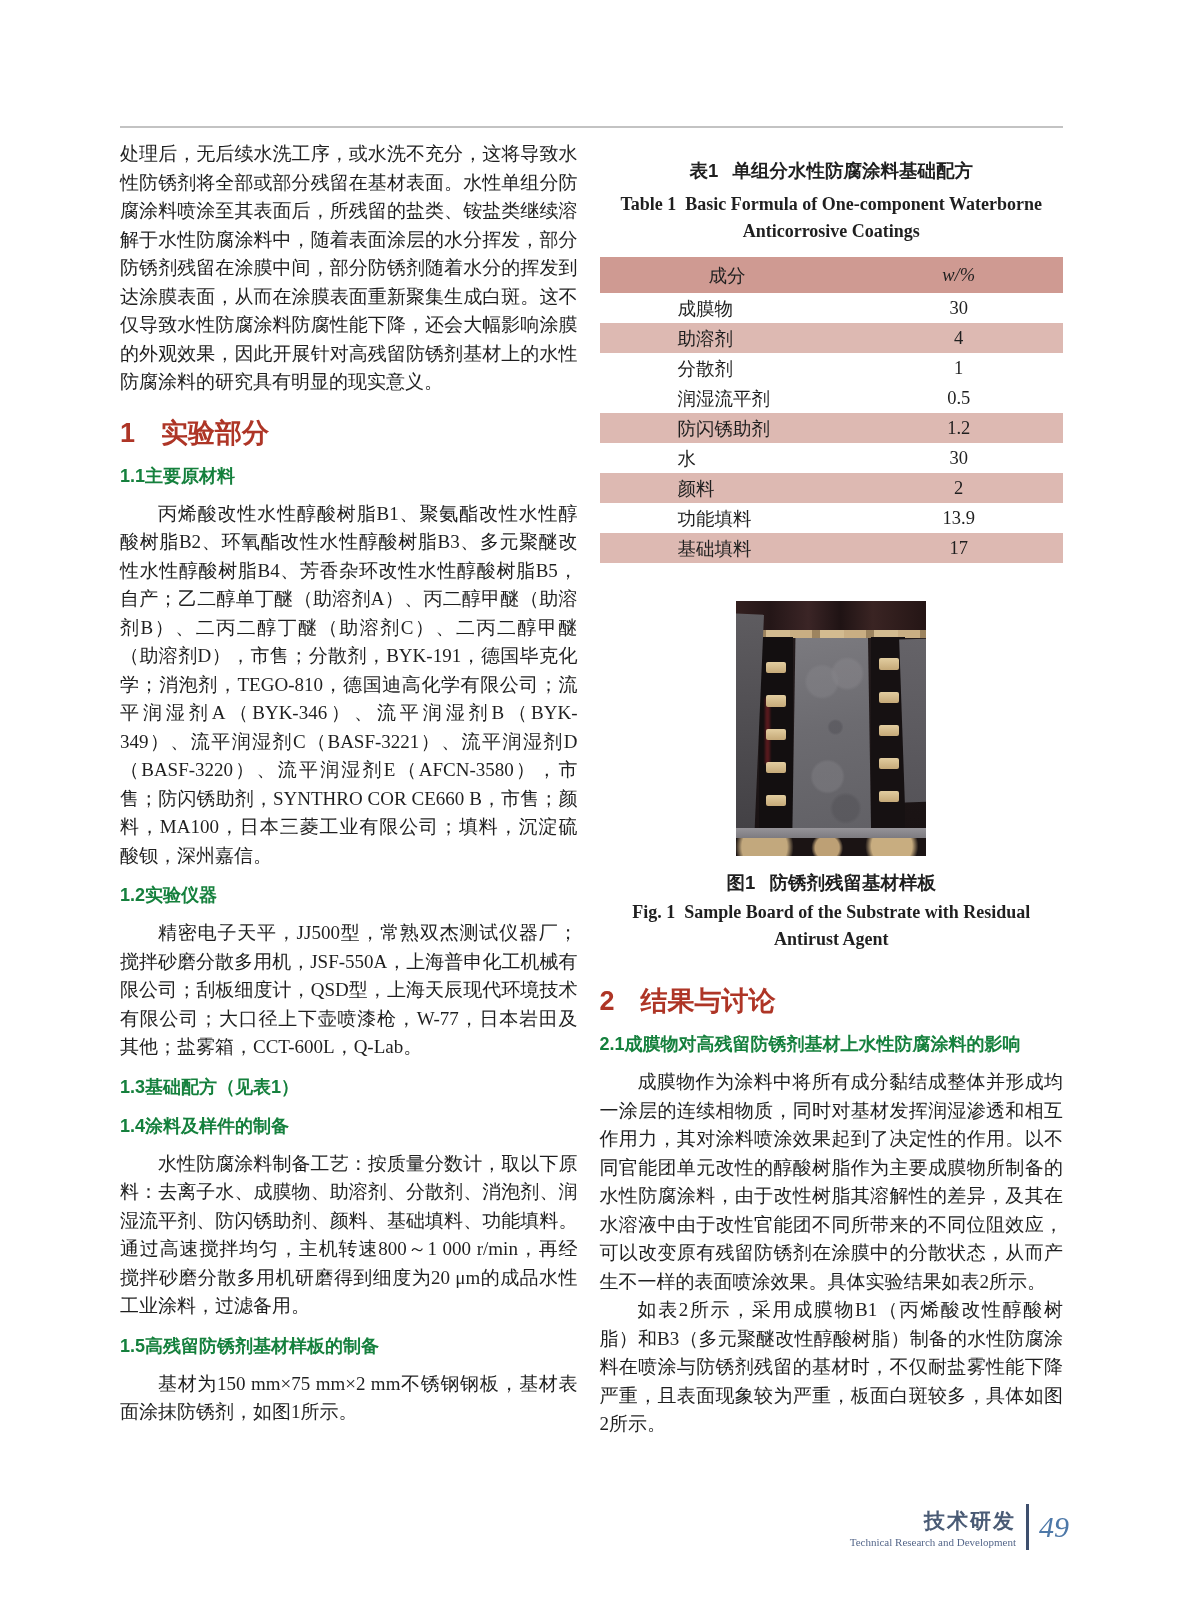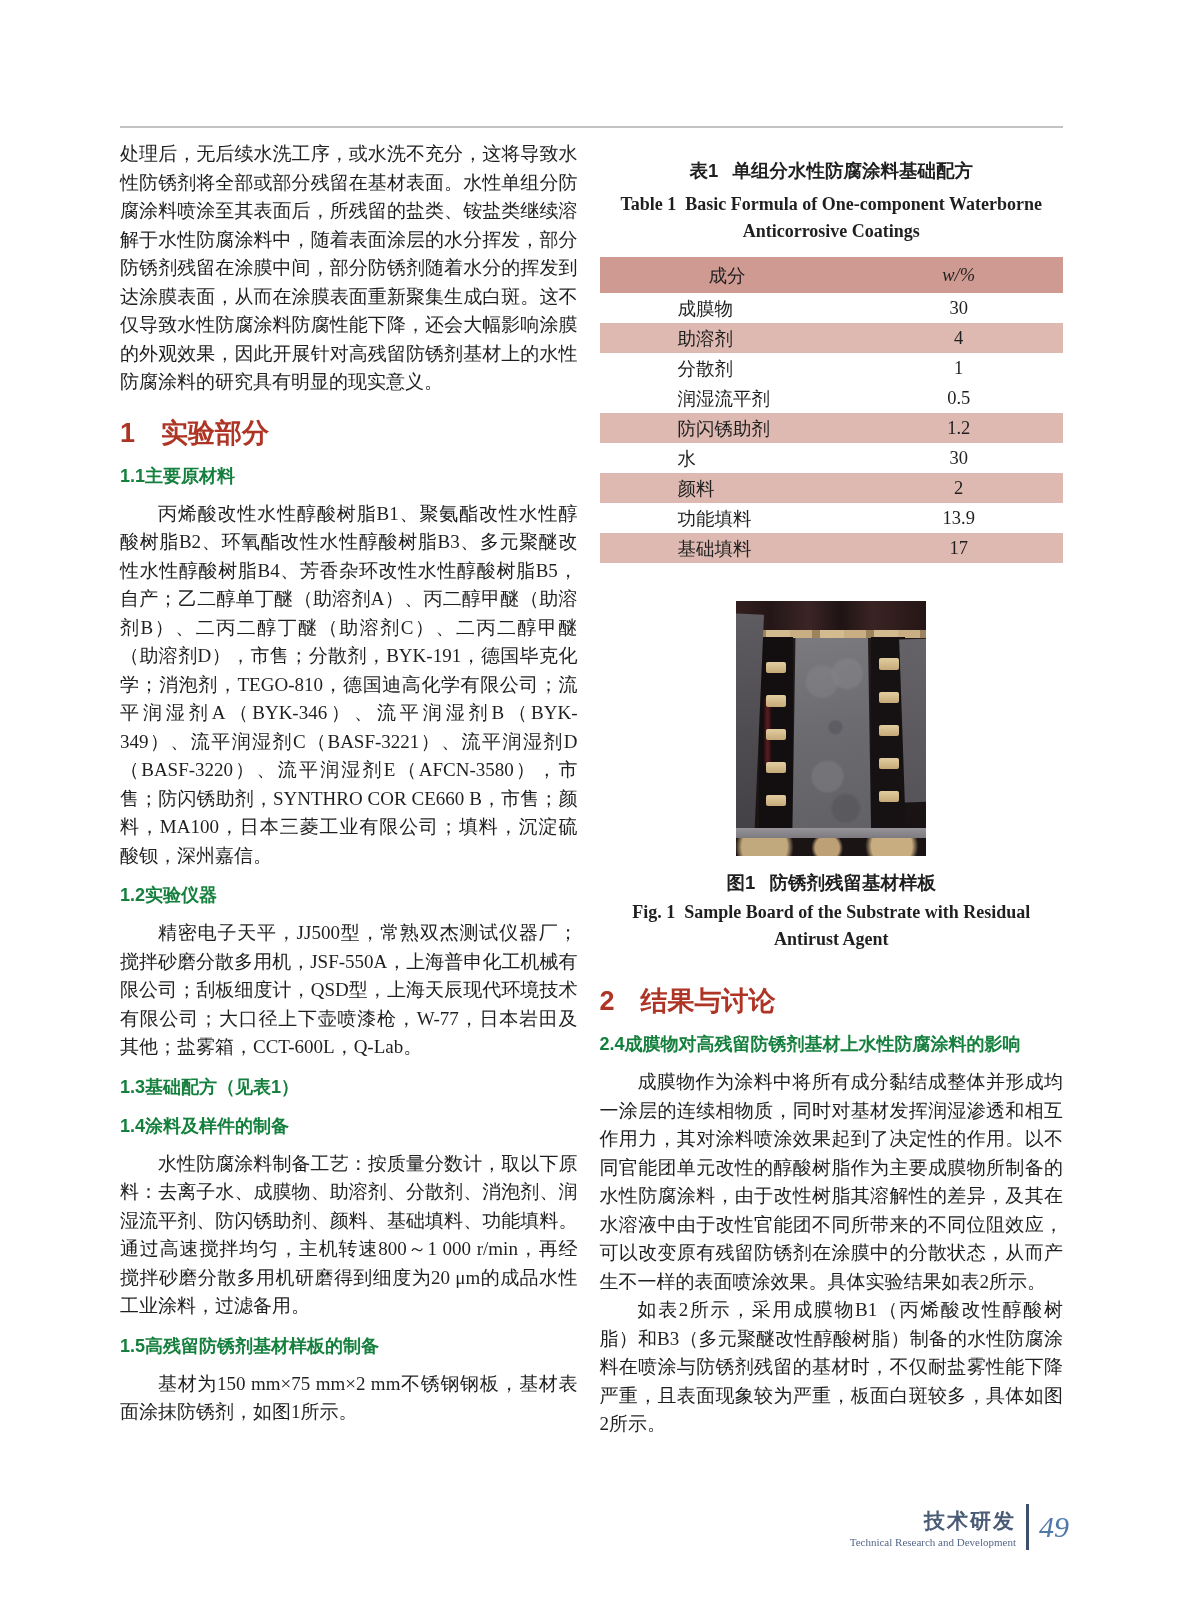--- a/index.html
+++ b/index.html
@@ -259,21 +259,21 @@
           <span class="cap-label">Fig. 1</span>&nbsp;&nbsp;<span>Sample Board of the Substrate with Residual Antirust Agent</span>
         </div>
       </div>
 
       <h1 class="sec" style="margin-top:30px;">
         <span class="num">2</span>
         <span>结果与讨论</span>
       </h1>
 
       <h2 class="sub">
-        <span class="num">2.4</span>
+        <span class="num">2.1</span>
         <span style="flex:1;">成膜物对高残留防锈剂基材上水性防腐涂料的影响</span>
       </h2>
       <p class="p indent">成膜物作为涂料中将所有成分黏结成整体并形成均一涂层的连续相物质，同时对基材发挥润湿渗透和相互作用力，其对涂料喷涂效果起到了决定性的作用。以不同官能团单元改性的醇酸树脂作为主要成膜物所制备的水性防腐涂料，由于改性树脂其溶解性的差异，及其在水溶液中由于改性官能团不同所带来的不同位阻效应，可以改变原有残留防锈剂在涂膜中的分散状态，从而产生不一样的表面喷涂效果。具体实验结果如表2所示。</p>
       <p class="p indent">如表2所示，采用成膜物B1（丙烯酸改性醇酸树脂）和B3（多元聚醚改性醇酸树脂）制备的水性防腐涂料在喷涂与防锈剂残留的基材时，不仅耐盐雾性能下降严重，且表面现象较为严重，板面白斑较多，具体如图2所示。</p>
     </div>
   </div>
 
   <div class="footer">
     <div class="labels">
       <div class="zh">技术研发</div>

